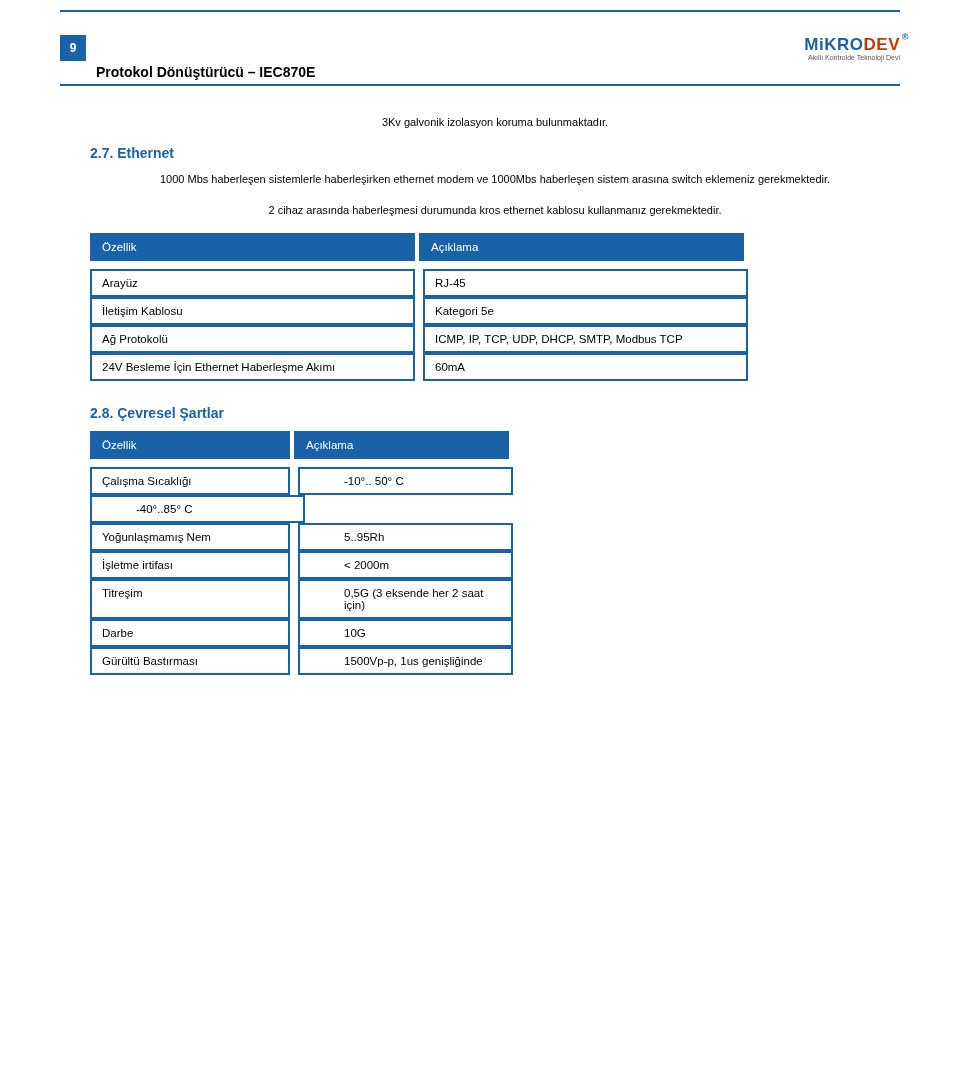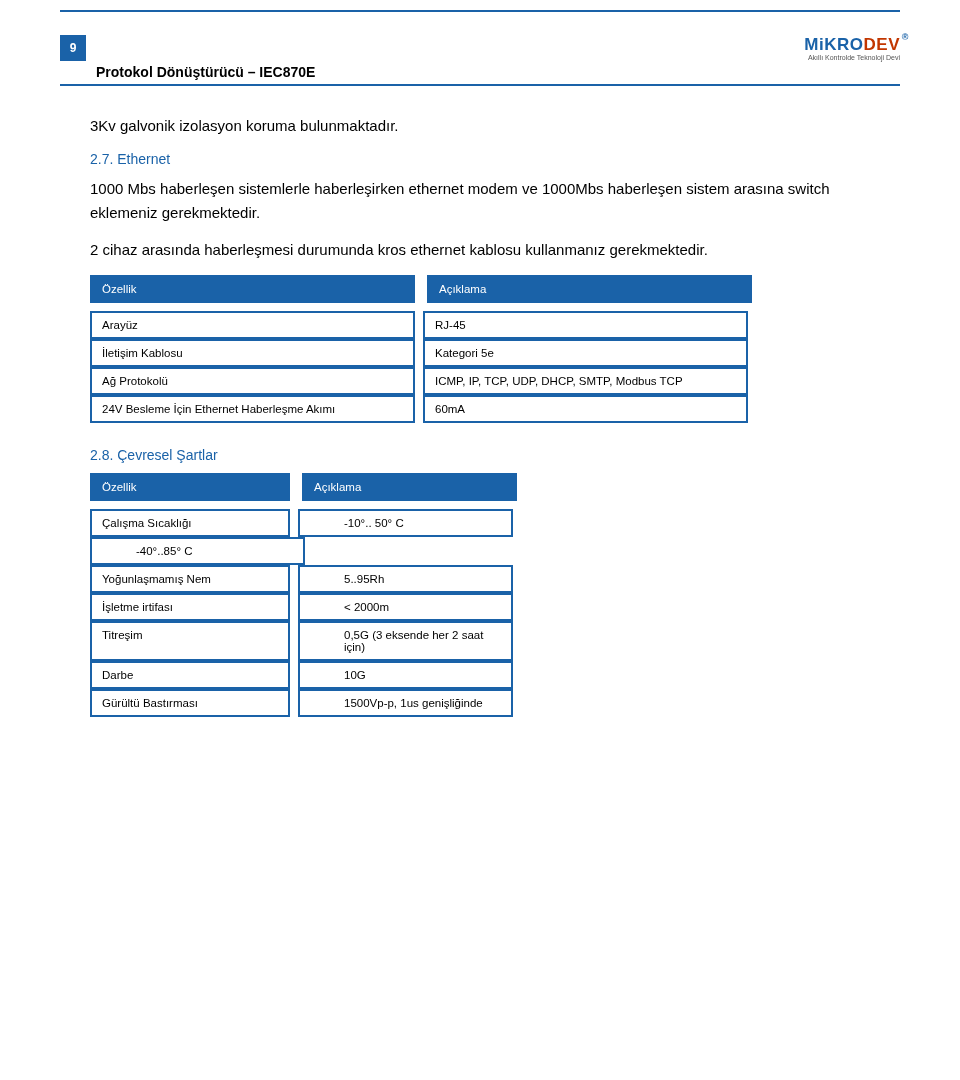--- a/index.html
+++ b/index.html
@@ -39,29 +39,29 @@
     position: relative; display: inline-block;
   }
   .logo-main .reg {
     font-size: 9px; position: absolute; top: -3px; right: -9px; color: #1a62a8;
   }
   .logo-main .accent { color: #c23600; }
   .logo-sub { font-size: 7px; color: #555; margin-top: -1px; }
 
   .content { padding-left: 30px; }
 
-  .body-text { font-size: 15px; line-height: 1.55; margin-bottom: 14px; }
+  .body-text { font-size: 11px; line-height: 1.55; margin-bottom: 14px; text-align: center; }
 
   .section-head {
-    font-size: 14px; font-weight: 400; color: #1a62a8;
+    font-size: 14px; font-weight: 700; color: #1a62a8;
     margin: 14px 0 10px 0;
   }
 
   .tbl-header-row {
-    display: flex; gap: 12px; margin-bottom: 8px;
+    display: flex; gap: 4px; margin-bottom: 8px;
   }
   .tbl-header-row.wide .cell { flex: 0 0 325px; }
   .tbl-header-row.narrow .cell-l { flex: 0 0 200px; }
   .tbl-header-row.narrow .cell-r { flex: 0 0 215px; }
   .cell {
     border: 2px solid #1a62a8;
     padding: 6px 10px;
     font-size: 11.5px;
   }
   .cell.head {

